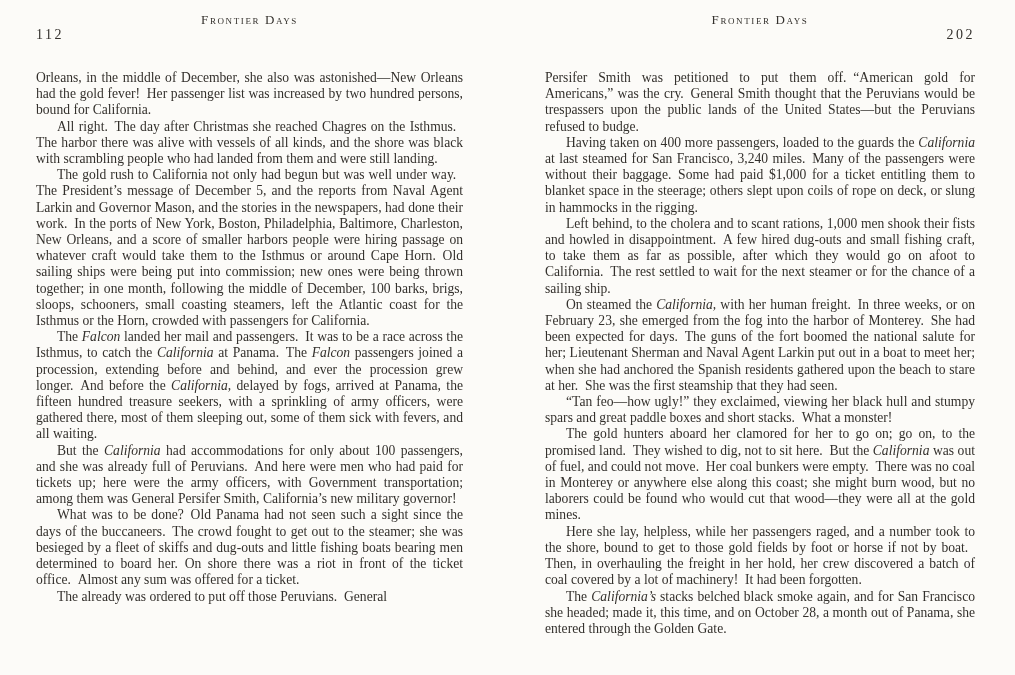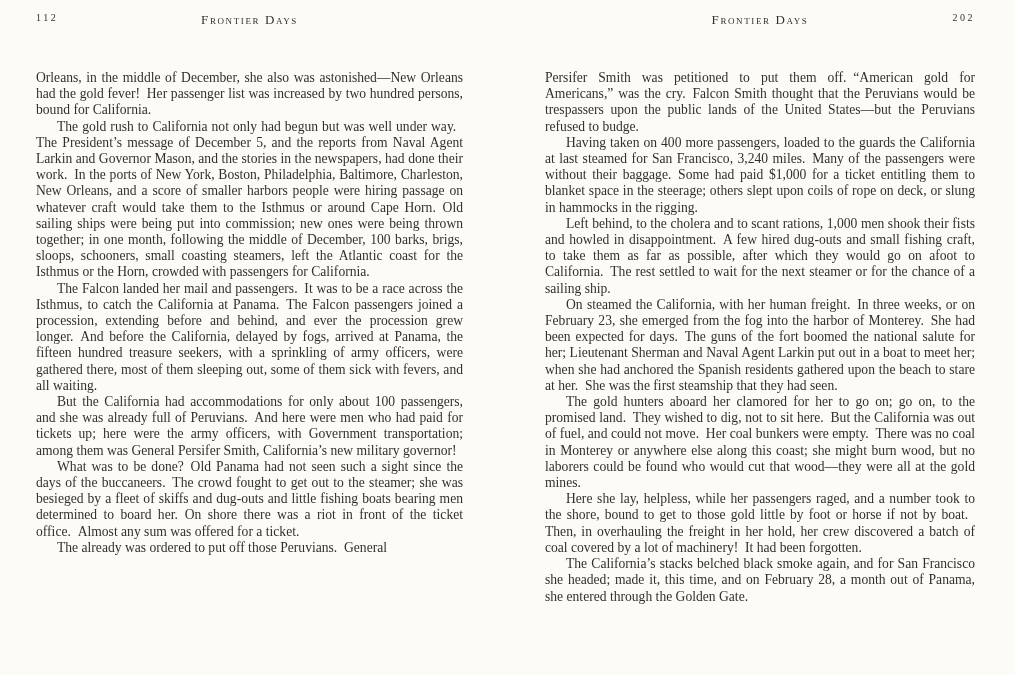--- a/index.html
+++ b/index.html
@@ -39,68 +39,70 @@
     position: absolute;
     left: 0; right: 0;
     text-align: center;
     font-variant: small-caps;
     font-size: 13px;
     letter-spacing: 1.6px;
     color: var(--ink);
   }
   .page-num {
     position: absolute;
-    top: 0;
-    font-size: 10px;
+    top: 15px;
+    font-size: 14px;
     letter-spacing: 2.5px;
     color: var(--ink);
   }
   .page-num.num-left  { left: 0; }
   .page-num.num-right { right: 0; }
 
   .page-body {
     font-size: 13.6px;
     line-height: 16.2px;
     text-align: justify;
     color: var(--ink);
     margin-top: 38px;
   }
   p.para { margin: 0; padding: 0; }
   p.para.indent { text-indent: 21px; }
-  .ital { }
+  .ital { font-style: italic; }
 </style>
 </head>
 <body>
 
 <div class="spread">
 
   <div class="page left">
     <div class="page-header">
       <span class="page-num num-left">112</span>
       <span class="running-head">Frontier Days</span>
     </div>
     <div class="page-body">
         <p class="para"><span class="reg">Orleans, in the middle of December, she also was astonished—New Orleans had the gold fever! Her passenger list was increased by two hundred persons, bound for California.</span></p>
+        <p class="para indent"><span class="reg">All right. The day after Christmas she reached Chagres on the Isthmus. The harbor there was alive with vessels of all kinds, and the shore was black with scrambling people who had landed from them and were still landing.</span></p>
         <p class="para indent"><span class="reg">The gold rush to California not only had begun but was well under way. The President’s message of December 5, and the reports from Naval Agent Larkin and Governor Mason, and the stories in the newspapers, had done their work. In the ports of New York, Boston, Philadelphia, Baltimore, Charleston, New Orleans, and a score of smaller harbors people were hiring passage on whatever craft would take them to the Isthmus or around Cape Horn. Old sailing ships were being put into commission; new ones were being thrown together; in one month, following the middle of December, 100 barks, brigs, sloops, schooners, small coasting steamers, left the Atlantic coast for the Isthmus or the Horn, crowded with passengers for California.</span></p>
         <p class="para indent"><span class="reg">The </span><span class="ital">Falcon</span><span class="reg"> landed her mail and passengers. It was to be a race across the Isthmus, to catch the </span><span class="ital">California</span><span class="reg"> at Panama. The </span><span class="ital">Falcon</span><span class="reg"> passengers joined a procession, extending before and behind, and ever the procession grew longer. And before the </span><span class="ital">California,</span><span class="reg"> delayed by fogs, arrived at Panama, the fifteen hundred treasure seekers, with a sprinkling of army officers, were gathered there, most of them sleeping out, some of them sick with fevers, and all waiting.</span></p>
         <p class="para indent"><span class="reg">But the </span><span class="ital">California</span><span class="reg"> had accommodations for only about 100 passengers, and she was already full of Peruvians. And here were men who had paid for tickets up; here were the army officers, with Government transportation; among them was General Persifer Smith, California’s new military governor!</span></p>
         <p class="para indent"><span class="reg">What was to be done? Old Panama had not seen such a sight since the days of the buccaneers. The crowd fought to get out to the steamer; she was besieged by a fleet of skiffs and dug-outs and little fishing boats bearing men determined to board her. On shore there was a riot in front of the ticket office. Almost any sum was offered for a ticket.</span></p>
         <p class="para indent"><span class="reg">The already was ordered to put off those Peruvians. General</span></p>
       </div>
   </div>
 
   <div class="page right">
     <div class="page-header">
       <span class="running-head">Frontier Days</span>
       <span class="page-num num-right">202</span>
     </div>
     <div class="page-body">
-        <p class="para"><span class="reg">Persifer Smith was petitioned to put them off. “American gold for Americans,” was the cry. Falcon Smith thought that the Peruvians would be trespassers upon the public lands of the United States—but the Peruvians refused to budge.</span></p>
+        <p class="para"><span class="reg">Persifer Smith was petitioned to put them off. “American gold for Americans,” was the cry. General Smith thought that the Peruvians would be trespassers upon the public lands of the United States—but the Peruvians refused to budge.</span></p>
         <p class="para indent"><span class="reg">Having taken on 400 more passengers, loaded to the guards the </span><span class="ital">California</span><span class="reg"> at last steamed for San Francisco, 3,240 miles. Many of the passengers were without their baggage. Some had paid $1,000 for a ticket entitling them to blanket space in the steerage; others slept upon coils of rope on deck, or slung in hammocks in the rigging.</span></p>
         <p class="para indent"><span class="reg">Left behind, to the cholera and to scant rations, 1,000 men shook their fists and howled in disappointment. A few hired dug-outs and small fishing craft, to take them as far as possible, after which they would go on afoot to California. The rest settled to wait for the next steamer or for the chance of a sailing ship.</span></p>
         <p class="para indent"><span class="reg">On steamed the </span><span class="ital">California,</span><span class="reg"> with her human freight. In three weeks, or on February 23, she emerged from the fog into the harbor of Monterey. She had been expected for days. The guns of the fort boomed the national salute for her; Lieutenant Sherman and Naval Agent Larkin put out in a boat to meet her; when she had anchored the Spanish residents gathered upon the beach to stare at her. She was the first steamship that they had seen.</span></p>
+        <p class="para indent"><span class="reg">“Tan feo—how ugly!” they exclaimed, viewing her black hull and stumpy spars and great paddle boxes and short stacks. What a monster!</span></p>
         <p class="para indent"><span class="reg">The gold hunters aboard her clamored for her to go on; go on, to the promised land. They wished to dig, not to sit here. But the </span><span class="ital">California</span><span class="reg"> was out of fuel, and could not move. Her coal bunkers were empty. There was no coal in Monterey or anywhere else along this coast; she might burn wood, but no laborers could be found who would cut that wood—they were all at the gold mines.</span></p>
-        <p class="para indent"><span class="reg">Here she lay, helpless, while her passengers raged, and a number took to the shore, bound to get to those gold little by foot or horse if not by boat. Then, in overhauling the freight in her hold, her crew discovered a batch of coal covered by a lot of machinery! It had been forgotten.</span></p>
-        <p class="para indent"><span class="reg">The </span><span class="ital">California’s</span><span class="reg"> stacks belched black smoke again, and for San Francisco she headed; made it, this time, and on February 28, a month out of Panama, she entered through the Golden Gate.</span></p>
+        <p class="para indent"><span class="reg">Here she lay, helpless, while her passengers raged, and a number took to the shore, bound to get to those gold fields by foot or horse if not by boat. Then, in overhauling the freight in her hold, her crew discovered a batch of coal covered by a lot of machinery! It had been forgotten.</span></p>
+        <p class="para indent"><span class="reg">The </span><span class="ital">California’s</span><span class="reg"> stacks belched black smoke again, and for San Francisco she headed; made it, this time, and on October 28, a month out of Panama, she entered through the Golden Gate.</span></p>
       </div>
   </div>
 
 </div>
 
 </body></html>

